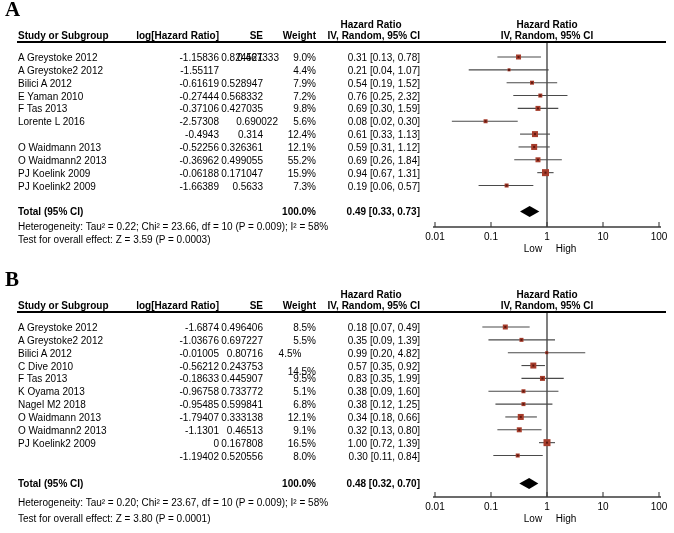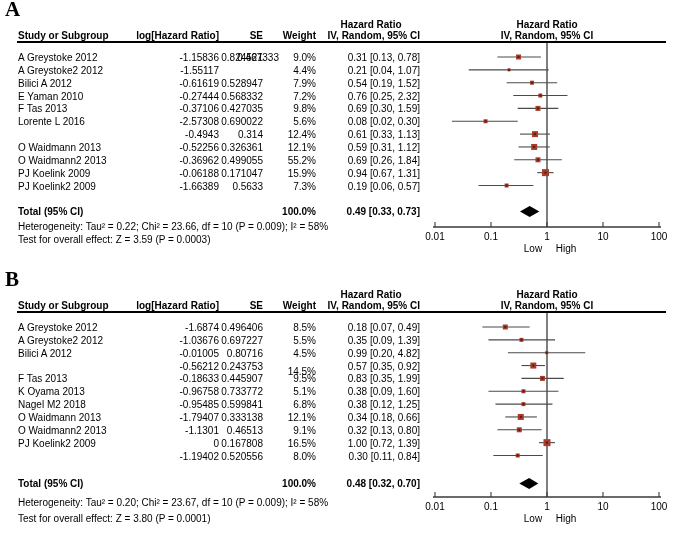--- a/index.html
+++ b/index.html
@@ -127,21 +127,21 @@
     <div class="cell col-se" style="top: 90.55px;">0.568332</div>
     <div class="cell col-weight" style="top: 90.55px;">7.2%</div>
     <div class="cell col-ci" style="top: 90.55px;">0.76 [0.25, 2.32]</div>
     <div class="cell col-study" style="top: 103.4px;">F Tas 2013</div>
     <div class="cell col-loghr" style="top: 103.4px;">-0.37106</div>
     <div class="cell col-se" style="top: 103.4px;">0.427035</div>
     <div class="cell col-weight" style="top: 103.4px;">9.8%</div>
     <div class="cell col-ci" style="top: 103.4px;">0.69 [0.30, 1.59]</div>
     <div class="cell col-study" style="top: 116.25px;">Lorente L 2016</div>
     <div class="cell col-loghr" style="top: 116.25px;">-2.57308</div>
-    <div class="cell col-se" style="top: 116.25px;">0.690022</div>
+    <div class="cell col-se" style="top: 116.25px; margin-left: 15px;">0.690022</div>
     <div class="cell col-weight" style="top: 116.25px;">5.6%</div>
     <div class="cell col-ci" style="top: 116.25px;">0.08 [0.02, 0.30]</div>
     <div class="cell col-loghr" style="top: 129.1px;">-0.4943</div>
     <div class="cell col-se" style="top: 129.1px;">0.314</div>
     <div class="cell col-weight" style="top: 129.1px;">12.4%</div>
     <div class="cell col-ci" style="top: 129.1px;">0.61 [0.33, 1.13]</div>
     <div class="cell col-study" style="top: 141.95px;">O Waidmann 2013</div>
     <div class="cell col-loghr" style="top: 141.95px; text-align: right;">-0.52256</div>
     <div class="cell col-se" style="top: 141.95px;">0.326361</div>
     <div class="cell col-weight" style="top: 141.95px;">12.1%</div>
@@ -241,22 +241,23 @@
     <div class="cell col-weight" style="top: 52px;">8.5%</div>
     <div class="cell col-ci" style="top: 52px;">0.18 [0.07, 0.49]</div>
     <div class="cell col-study" style="top: 64.85px;">A Greystoke2 2012</div>
     <div class="cell col-loghr" style="top: 64.85px;">-1.03676</div>
     <div class="cell col-se" style="top: 64.85px;">0.697227</div>
     <div class="cell col-weight" style="top: 64.85px;">5.5%</div>
     <div class="cell col-ci" style="top: 64.85px;">0.35 [0.09, 1.39]</div>
     <div class="cell col-study" style="top: 77.7px;">Bilici A 2012</div>
     <div class="cell col-loghr" style="top: 77.7px;">-0.01005</div>
     <div class="cell col-se" style="top: 77.7px;">0.80716</div>
-    <div class="cell col-weight" style="top: 77.7px;">4.5%</div>
+    <div class="cell col-weight" style="top: 77.7px; text-align: center;">4.5%</div>
     <div class="cell col-ci" style="top: 77.7px;">0.99 [0.20, 4.82]</div>
+    <div class="cell col-study" style="top: 90.55px;">C Dive 2010</div>
     <div class="cell col-loghr" style="top: 90.55px;">-0.56212</div>
     <div class="cell col-se" style="top: 90.55px;">0.243753</div>
     <div class="cell col-weight" style="top: 96px; text-align: right;">14.5%</div>
     <div class="cell col-ci" style="top: 90.55px;">0.57 [0.35, 0.92]</div>
     <div class="cell col-study" style="top: 103.4px;">F Tas 2013</div>
     <div class="cell col-loghr" style="top: 103.4px;">-0.18633</div>
     <div class="cell col-se" style="top: 103.4px;">0.445907</div>
     <div class="cell col-weight" style="top: 103.4px;">9.5%</div>
     <div class="cell col-ci" style="top: 103.4px;">0.83 [0.35, 1.99]</div>
     <div class="cell col-study" style="top: 116.25px;">K Oyama 2013</div>

